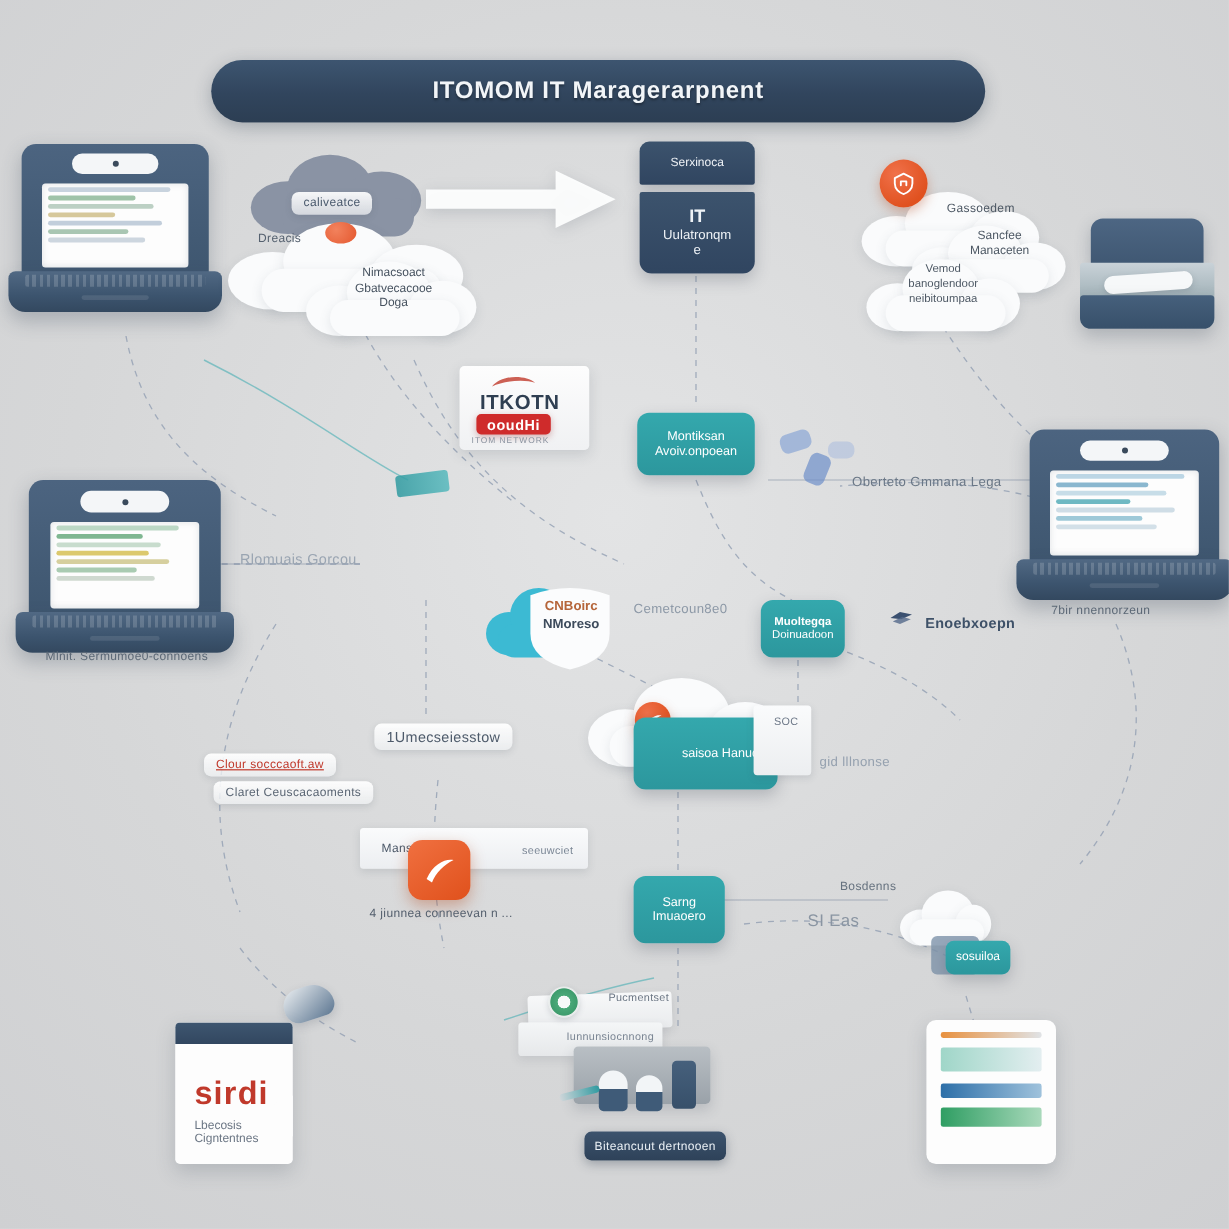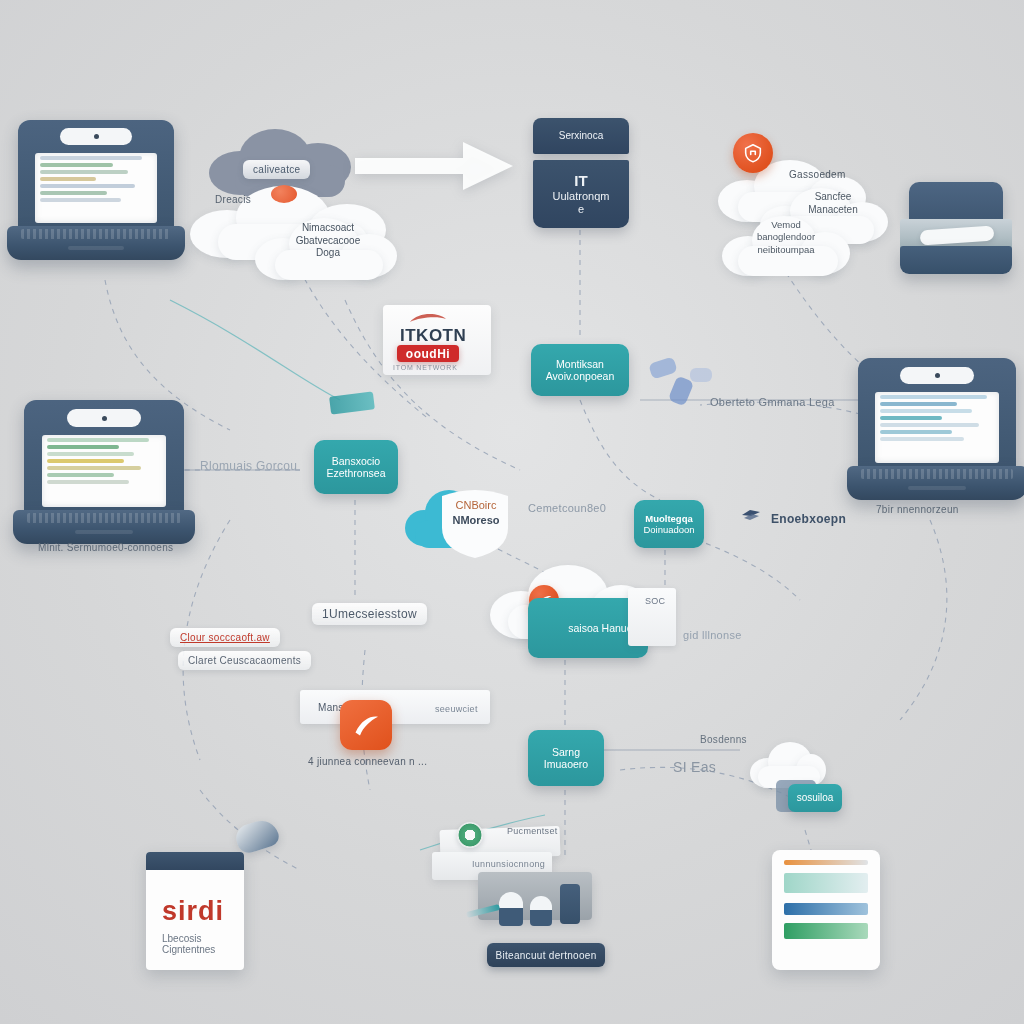--- a/index.html
+++ b/index.html
@@ -208,20 +208,23 @@
       <path d="M640 400 L 880 400"></path>
       <path d="M600 750 L 740 750"></path>
     </g>
 
     <g fill="none" stroke="#39a9ae" stroke-width="1.2" opacity=".55">
       <path d="M170 300 C 250 340, 300 380, 340 400"></path>
       <path d="M420 850 C 480 830, 520 820, 545 815"></path>
     </g>
   </svg>
 
+  <div class="abs title-bar">
+    <span class="t">ITOMOM IT Maragerarpnent</span>
+  </div>
 
   <div class="laptop" style="left:18px;top:120px;width:156px;height:145px;">
     <div class="lid" style="height:112px;">
       <div class="cam" style="top:8px;width:72px;height:17px;"></div>
       <div class="scr" style="left:17px;top:33px;right:17px;bottom:9px;">
         <div class="row" style="width:84%;background:#c8d3de;"></div>
         <div class="row" style="width:60%;background:#9fc3a8;"></div>
         <div class="row" style="width:72%;background:#bcd0c4;"></div>
         <div class="row" style="width:46%;background:#d6c89b;"></div>
         <div class="row" style="width:78%;background:#c2cedb;"></div>
@@ -369,39 +372,35 @@
         <div class="row" style="width:54%;background:#a9cbb2;"></div>
         <div class="row" style="width:66%;background:#cfd9d0;"></div>
       </div>
     </div>
     <div class="base" style="top:110px;height:34px;">
       <div class="kb"></div>
     </div>
   </div>
   <div class="abs pill bare" style="left:28px;top:538px;font-size:10px;color:#5c6876;">Mlnit. Sermumoe0-connoens</div>
 
-  <div class="abs node teal" style="left:314px;top:440px;width:84px;height:54px;font-size:10.5px;">
-    <span class="l1">Bansxocio</span>
-    <span class="l2">Ezethronsea</span>
-  </div>
   <div class="abs pill bare" style="left:190px;top:455px;font-size:12px;color:#9aa5b2;">Rlomuais Gorcou</div>
 
   <div class="abs" style="left:330px;top:394px;width:44px;height:18px;background:linear-gradient(90deg,#2f9aa0,#57b9bd);border-radius:3px;opacity:.85;transform:rotate(-7deg);"></div>
 
   <div class="cloud cyan" style="left:405px;top:490px;width:86px;height:62px;opacity:.9;">
     <div class="b" style="left:0;top:20px;width:38px;height:36px;"></div>
     <div class="b" style="left:20px;top:0;width:48px;height:46px;"></div>
     <div class="b" style="left:50px;top:14px;width:34px;height:38px;"></div>
     <div class="b" style="left:10px;top:30px;width:66px;height:28px;border-radius:14px;"></div>
   </div>
   <svg class="abs" style="left:440px;top:488px;width:70px;height:72px;" viewBox="0 0 70 72">
     <path d="M2 8 Q35 -4 68 8 V40 Q68 62 35 70 Q2 62 2 40 Z" fill="#fbfcfd"></path>
   </svg>
   <div class="abs" style="left:443px;top:498px;width:66px;text-align:center;font-size:11px;line-height:1.35;filter:blur(.3px);">
-    <span style="color:#b5653a;font-weight:normal;">CNBoirc</span><br>
+    <span style="color:#b5653a;font-weight:bold;">CNBoirc</span><br>
     <span style="color:#3d4b5c;font-weight:bold;">NMoreso</span>
   </div>
 
   <div class="abs pill bare" style="left:518px;top:498px;font-size:11px;color:#8d99a7;">Cemetcoun8e0</div>
 
   <div class="abs node teal" style="left:634px;top:500px;width:70px;height:48px;font-size:9.5px;">
     <span class="l1" style="font-weight:bold;">Muoltegqa</span>
     <span class="l2">Doinuadoon</span>
   </div>
 

